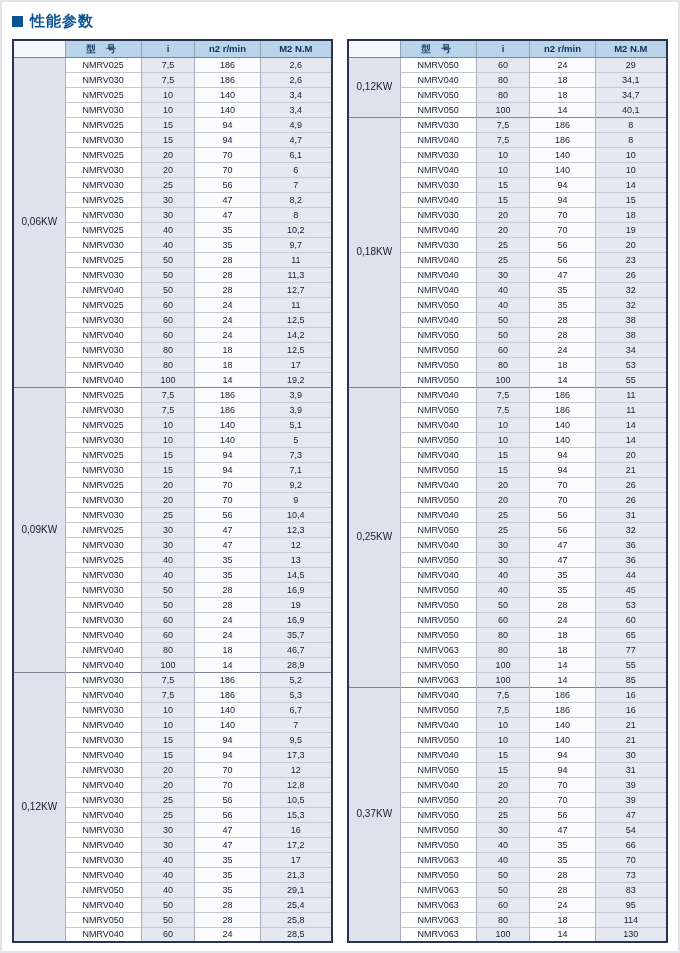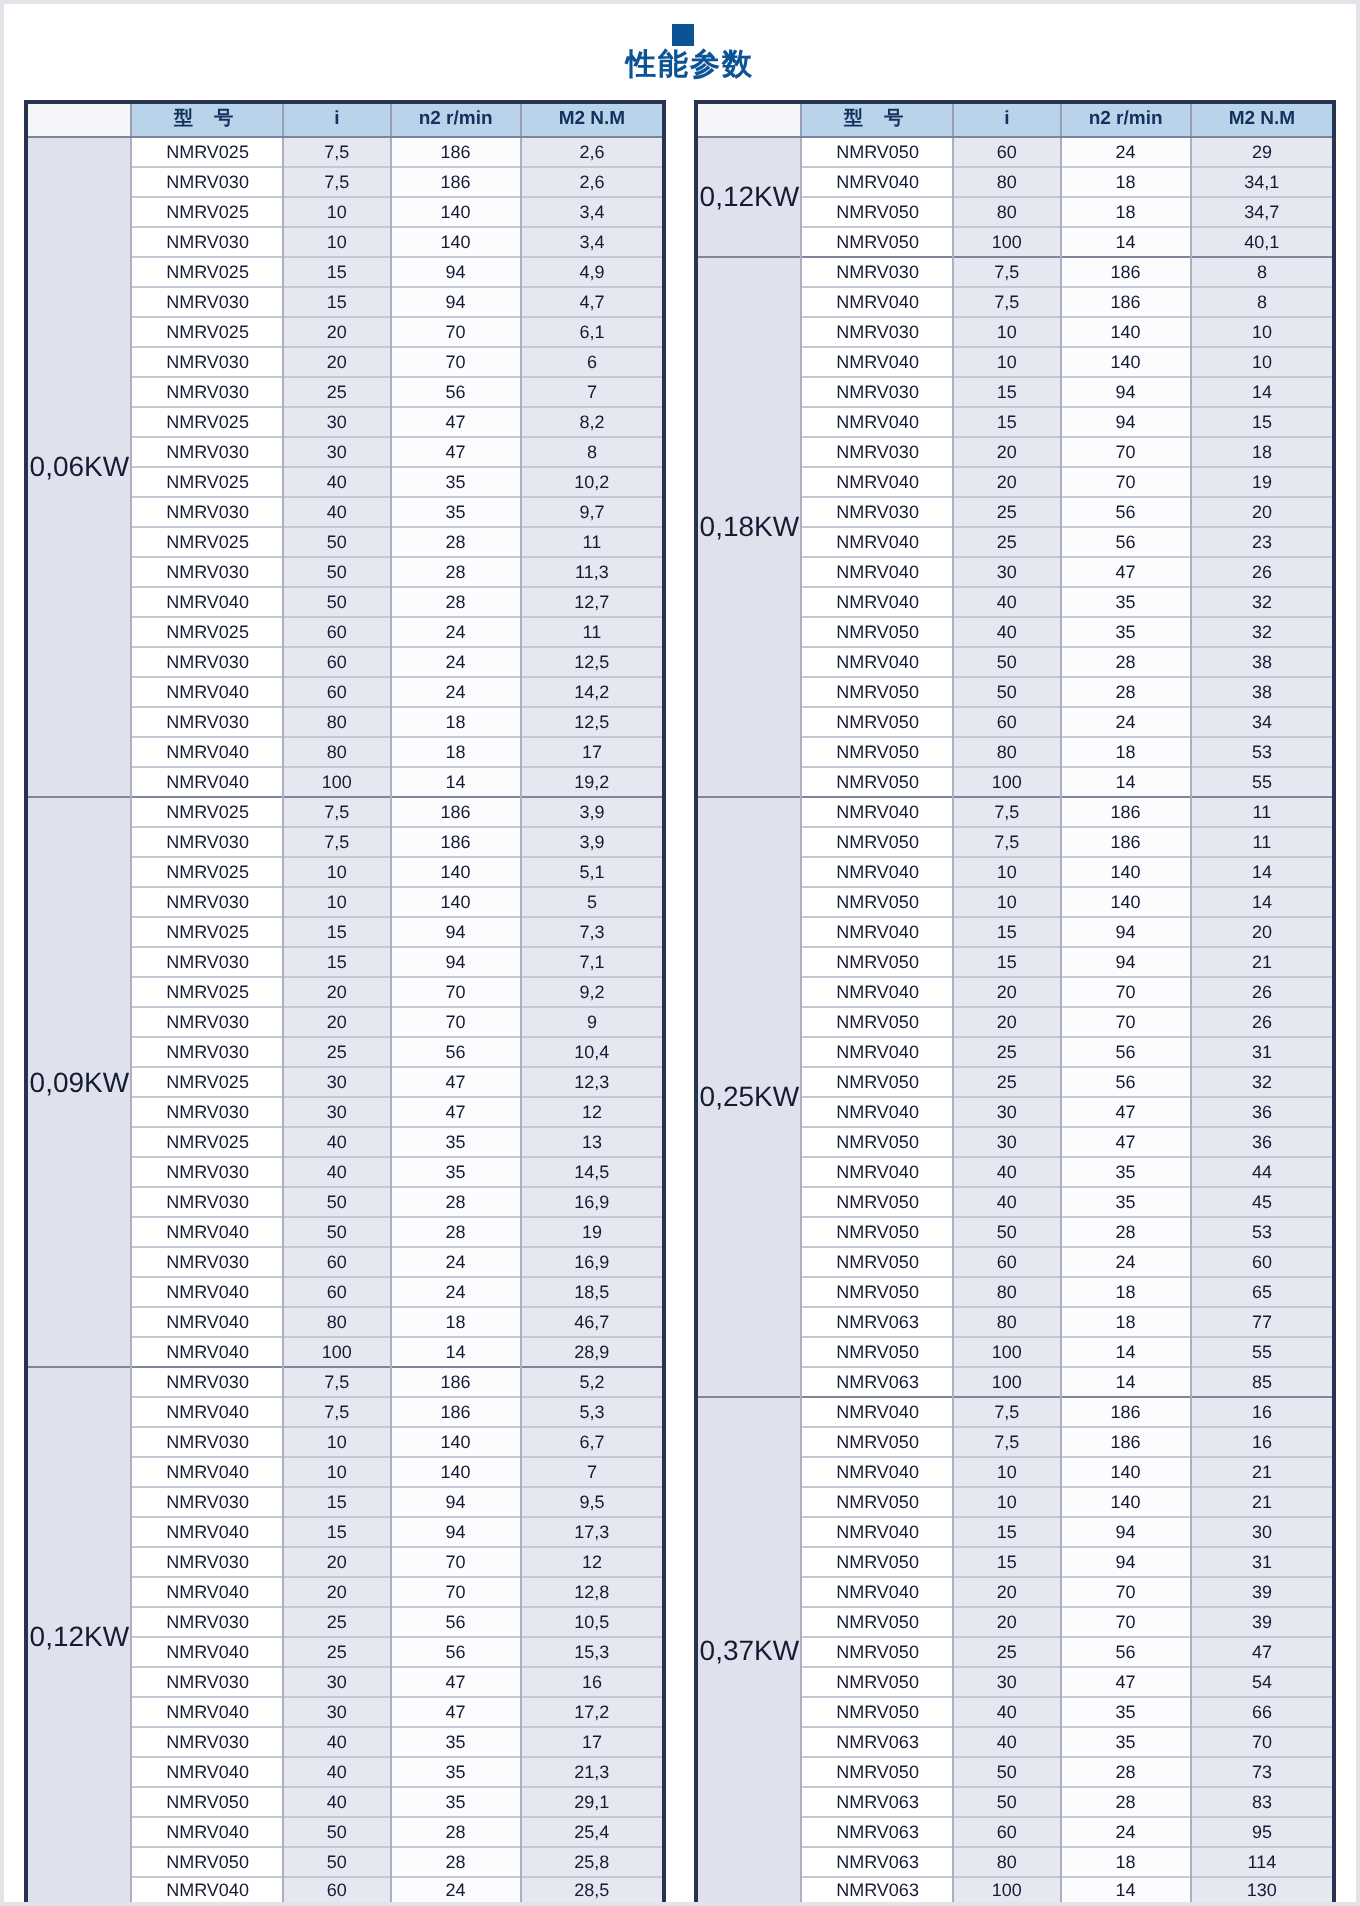--- a/index.html
+++ b/index.html
@@ -6,21 +6,20 @@
   html,body { background:#fff; }
   body {
     width:680px; height:953px;
     font-family:"Liberation Sans", sans-serif;
     border:2px solid #e2e4e9;
     overflow:hidden;
   }
   .title-row {
     display:flex; align-items:center;
     padding:10px 0 8px 10px;
-    flex-direction:column;
   }
   .bullet {
     width:11px; height:11px;
     background:var(--title-color,#0b5394);
     display:inline-block; margin-right:7px;
   }
   .title-text {
     font-size:15px; font-weight:bold;
     color:var(--title-color,#0b5394);
     letter-spacing:1px;
@@ -45,21 +44,21 @@
   .spec-table th.corner { background:#f4f6fa; border-left:none; }
   .spec-table th.model-h { letter-spacing:4px; }
   .spec-table tbody td {
     border-top:1px solid #c3c8d4;
     border-left:1px solid #aab0c0;
     color:#141b33;
   }
   .spec-table tr.group-start td { border-top:1px solid #7f8699; }
   td.group-cell {
     background:var(--group-bg,#dfe1ec);
-    font-size:14px; color:#1c2340;
+    font-size:10px; color:#1c2340;
     border-left:none !important;
   }
   td.model { background:#ffffff; }
   td.ratio { background:var(--tint-bg,#e6e8f1); }
   td.speed { background:#fcfcfe; }
   td.torque { background:var(--tint-bg,#e6e8f1); }
 </style>
 </head>
 <body>
 
@@ -314,21 +313,21 @@
         <tr>
           <td class="model">NMRV030</td>
           <td class="ratio">60</td>
           <td class="speed">24</td>
           <td class="torque">16,9</td>
         </tr>
         <tr>
           <td class="model">NMRV040</td>
           <td class="ratio">60</td>
           <td class="speed">24</td>
-          <td class="torque">18,5</td>
+          <td class="torque">35,7</td>
         </tr>
         <tr>
           <td class="model">NMRV040</td>
           <td class="ratio">80</td>
           <td class="speed">18</td>
           <td class="torque">46,7</td>
         </tr>
         <tr>
           <td class="model">NMRV040</td>
           <td class="ratio">100</td>

